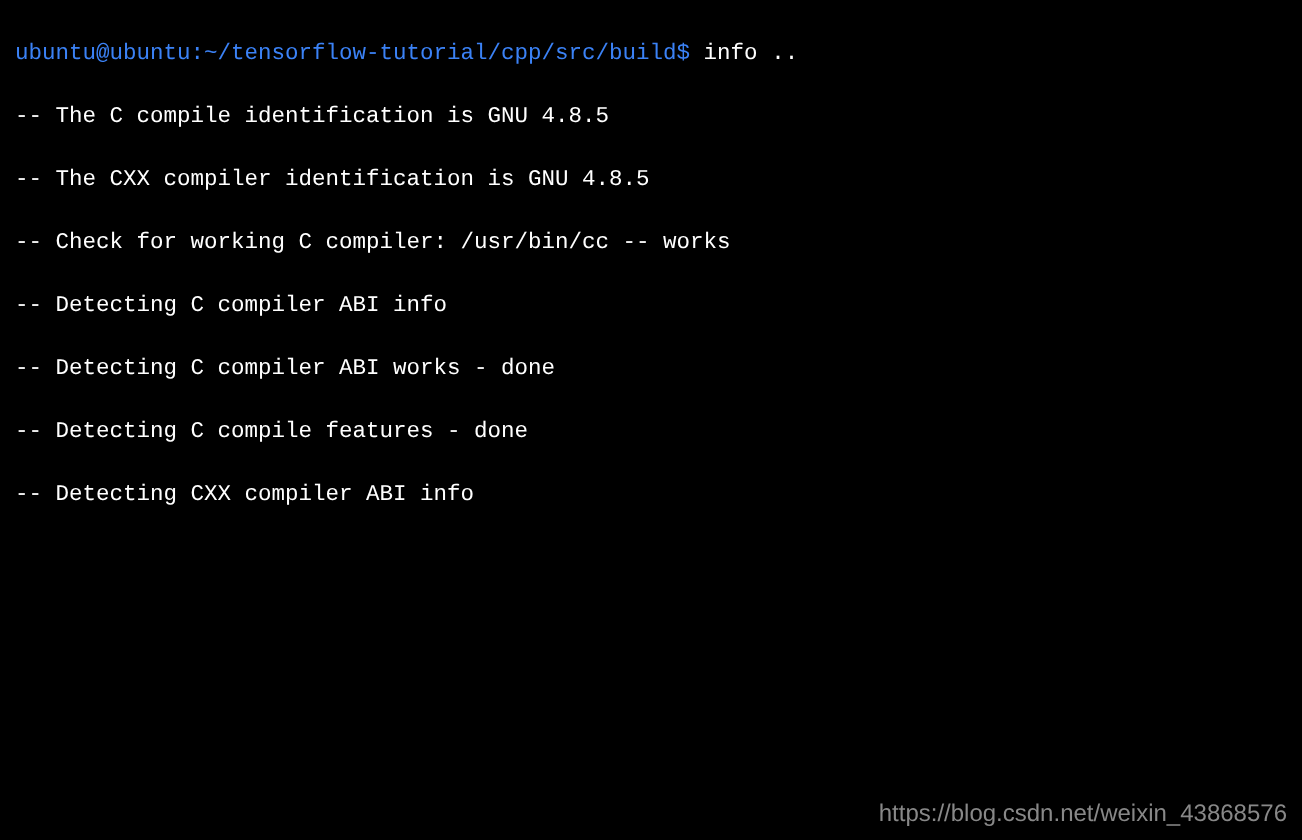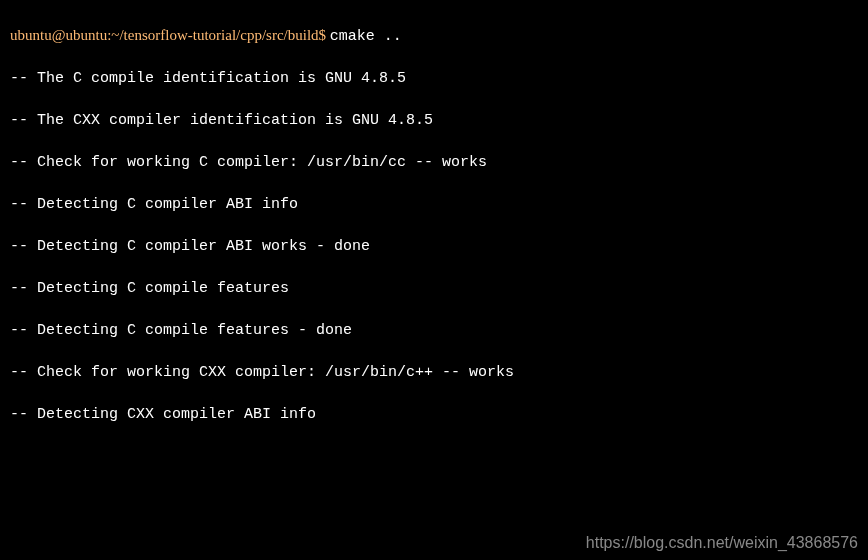--- a/index.html
+++ b/index.html
@@ -19,48 +19,45 @@
       overflow: hidden;
       position: relative;
     }
     .terminal {
       white-space: pre;
     }
     .line {
       display: block;
     }
     .prompt {
-      color: #fdba74;
-      font-family: Liberation Serif, serif;
+      color: #3b82f6;
     }
     .white {
       color: #ffffff;
     }
     .watermark {
       position: absolute;
       bottom: 6px;
       right: 10px;
       color: #888888;
       font-size: 16px;
       font-family: Arial, sans-serif;
     }
   </style>
 </head>
 <body>
 
 <div class="terminal">
-<span class="line"><span class="prompt">ubuntu@ubuntu:~/tensorflow-tutorial/cpp/src/build$ </span><span class="white">cmake ..</span></span>
+<span class="line"><span class="prompt">ubuntu@ubuntu:~/tensorflow-tutorial/cpp/src/build$ </span><span class="white">info ..</span></span>
 <span class="line white">-- The C compile identification is GNU 4.8.5</span>
 <span class="line white">-- The CXX compiler identification is GNU 4.8.5</span>
 <span class="line white">-- Check for working C compiler: /usr/bin/cc -- works</span>
 <span class="line white">-- Detecting C compiler ABI info</span>
 <span class="line white">-- Detecting C compiler ABI works - done</span>
-<span class="line white">-- Detecting C compile features</span>
 <span class="line white">-- Detecting C compile features - done</span>
-<span class="line white">-- Check for working CXX compiler: /usr/bin/c++ -- works</span>
 <span class="line white">-- Detecting CXX compiler ABI info</span>
 
 
 
 
 
 
 
 
 

